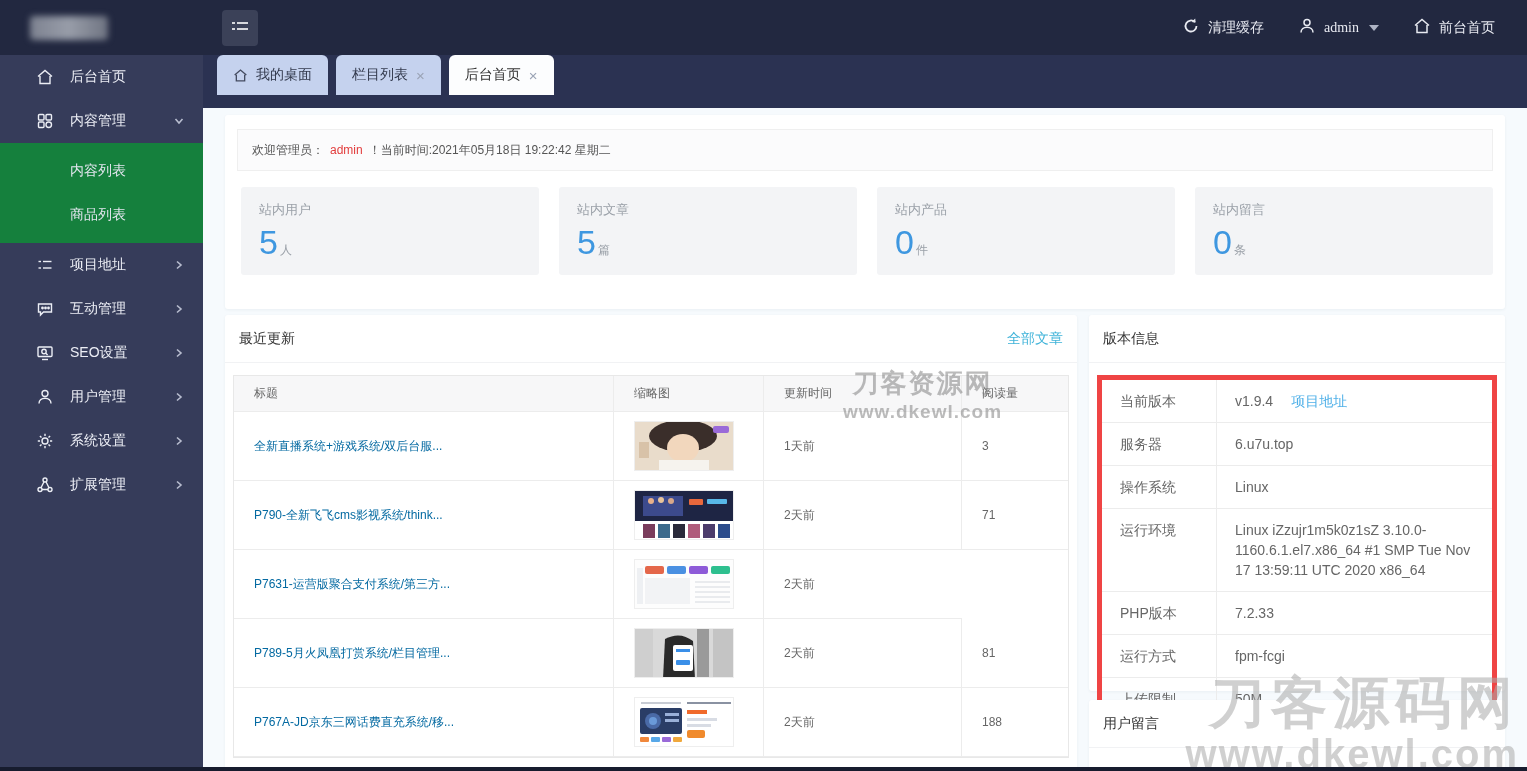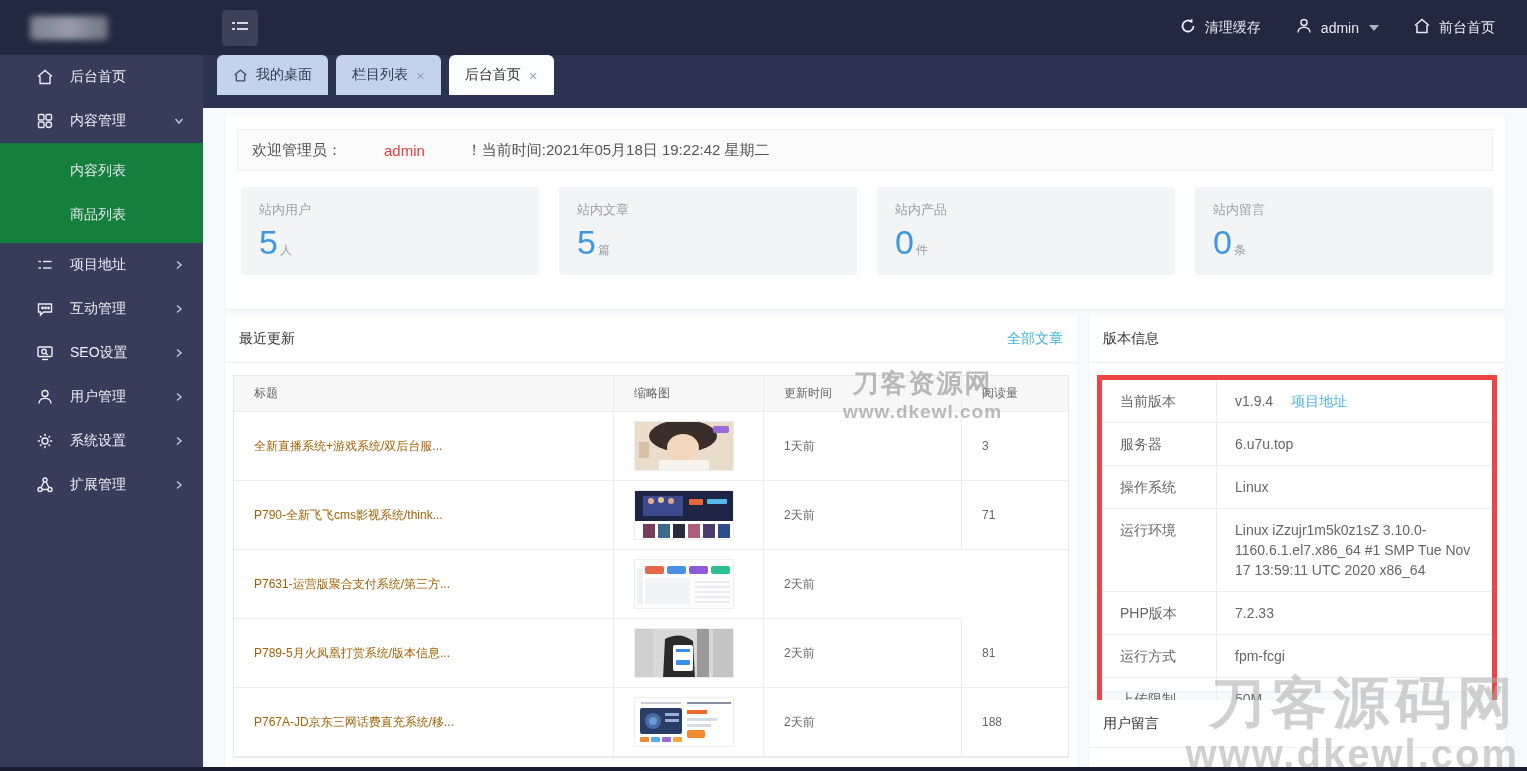--- a/index.html
+++ b/index.html
@@ -8,21 +8,21 @@
 
   
   .topbar { position:absolute; left:0; top:0; width:1527px; height:55px;
     background:#222840; display:flex; align-items:center; z-index:30; }
   .logo-blur { width:78px; height:24px; margin-left:30px; border-radius:4px;
     background:linear-gradient(90deg,#7d8290,#989da9,#6f7482); filter:blur(3px); }
   .collapse-btn { width:36px; height:36px; margin-left:114px; border-radius:4px;
     background:#3b4158; display:flex; align-items:center; justify-content:center; cursor:pointer; }
   .topbar-right { margin-left:auto; display:flex; align-items:center; gap:34px;
     margin-right:32px; color:#e8eaf1; font-size:14px; }
-  .topbar-item { display:flex; align-items:center; gap:8px; cursor:pointer; }
+  .topbar-item { display:flex; align-items:center; gap:8px; cursor:pointer;font-family:Liberation Serif, serif; }
   .caret { width:0; height:0; border-left:5px solid transparent; border-right:5px solid transparent;
     border-top:6px solid #aeb3c4; margin-left:2px; }
 
   
   .sidebar { position:absolute; left:0; top:55px; width:203px; height:716px;
     background:#363c5a; z-index:20; }
   .menu-item { height:44px; display:flex; align-items:center; padding:0 18px 0 36px;
     color:#eceef5; font-size:14px; cursor:pointer; }
   .menu-item .mi-icon { width:18px; height:18px; margin-right:16px; display:inline-flex; }
   .menu-item .mi-label { flex:1; }
@@ -47,38 +47,38 @@
   .panel { position:absolute; background:#fff; border-radius:3px;
     box-shadow:0 1px 3px rgba(40,60,90,.06); }
   .panel-title-row { height:48px; display:flex; align-items:center; padding:0 14px;
     border-bottom:1px solid #f1f2f4; font-size:14px; color:#333; }
   .panel-link { margin-left:auto; color:#3fb3d9; font-size:14px; text-decoration:none; cursor:pointer; }
 
   
   .panel-top { left:22px; top:7px; width:1280px; height:194px; }
   .welcome-bar { margin:14px 12px 0 12px; height:42px; border:1px solid #efefef;
     background:#fbfbfc; display:flex; align-items:center; padding:0 14px;
-    font-size:15px; color:#555;gap:36px; }
+    font-size:12px; color:#555; }
   .welcome-bar .u { color:#e23c3c; margin:0 6px; }
   .stats-row { display:flex; gap:20px; margin:16px 12px 0 16px; }
   .stat-card { width:304px; height:88px; background:#f3f4f6; border-radius:3px; padding:14px 18px; }
   .stat-label { font-size:13px; color:#9aa0a8; }
   .stat-value { margin-top:4px; }
   .stat-num { font-size:34px; color:#3e97e0; }
   .stat-unit { font-size:12px; color:#9aa0a8; margin-left:2px; }
 
   
   .panel-recent { left:22px; top:207px; width:852px; height:456px; }
   .rtable { margin:12px 8px 0 8px; border:1px solid #e8e8e8; font-size:12px; color:#666; }
   .rrow { display:grid; grid-template-columns:380px 150px 198px 1fr; }
   .rrow > div { border-right:1px solid #ececec; border-bottom:1px solid #ececec;
     display:flex; align-items:center; padding:0 8px 0 20px; min-height:69px; }
   .rrow > div:last-child { border-right:none; }
   .rrow.rhead > div { min-height:36px; background:#f7f7f8; color:#666; }
-  .rrow .tcell { color:#a16207; }
+  .rrow .tcell { color:#0369a1; }
   .thumb { width:100px; height:50px; border:1px solid #eee; background:#fff; overflow:hidden; }
   .thumb svg { display:block; }
 
   
   .panel-version { left:886px; top:207px; width:416px; height:376px; }
   .vtable { margin:12px 8px 0 8px; border:5px solid #ef4444; font-size:14px; color:#666; }
   .vrow { display:grid; grid-template-columns:115px 1fr; }
   .vrow > div { border-bottom:1px solid #ececec; padding:11px 12px 11px 18px; line-height:20px; }
   .vrow > div:first-child { border-right:1px solid #ececec; }
   .vrow:last-child > div { border-bottom:none; }
@@ -394,21 +394,21 @@
                   <line x1="60" y1="37" x2="95" y2="37"></line>
                   <line x1="60" y1="42" x2="95" y2="42"></line>
                 </g>
                 <rect x="2" y="8" width="6" height="36" fill="#eef0f3"></rect>
               </svg>
             </span>
           </div>
           <div>2天前</div>
         </div>
         <div class="rrow">
-          <div class="tcell">P789-5月火凤凰打赏系统/版本信息...</div>
+          <div class="tcell">P789-5月火凤凰打赏系统/栏目管理...</div>
           <div>
             <span class="thumb">
               <svg width="100" height="50" viewBox="0 0 100 50">
                 <rect width="100" height="50" fill="#d9d9d9"></rect>
                 <rect x="0" y="0" width="18" height="50" fill="#cfcfcf"></rect>
                 <rect x="62" y="0" width="12" height="50" fill="#9a9a9a"></rect>
                 <rect x="78" y="0" width="22" height="50" fill="#c4c4c4"></rect>
                 <path d="M30 10 Q45 2 58 12 L60 50 L28 50 Z" fill="#2a2a2a"></path>
                 <rect x="38" y="16" width="20" height="26" rx="2" fill="#fff"></rect>
                 <rect x="41" y="20" width="14" height="3" fill="#3a8fe8"></rect>

